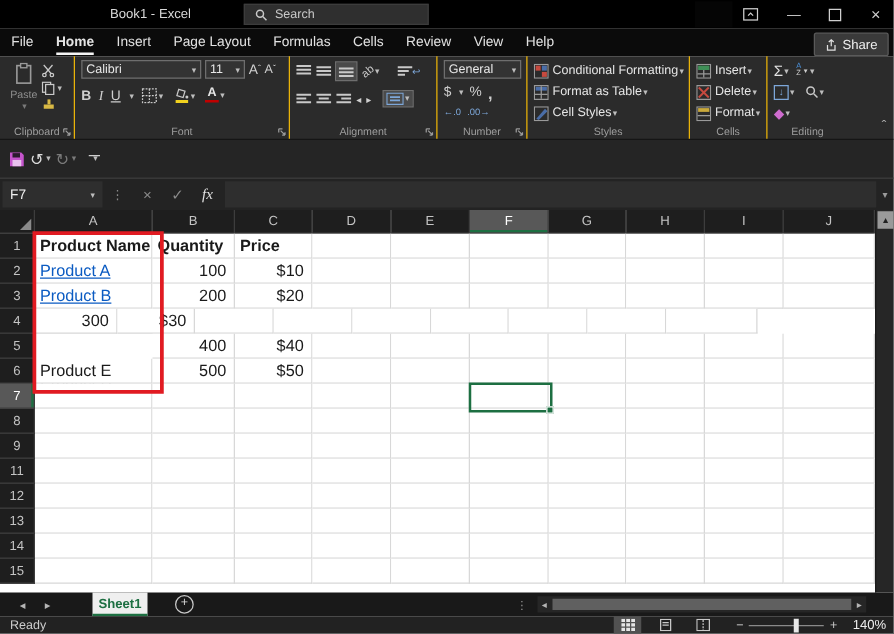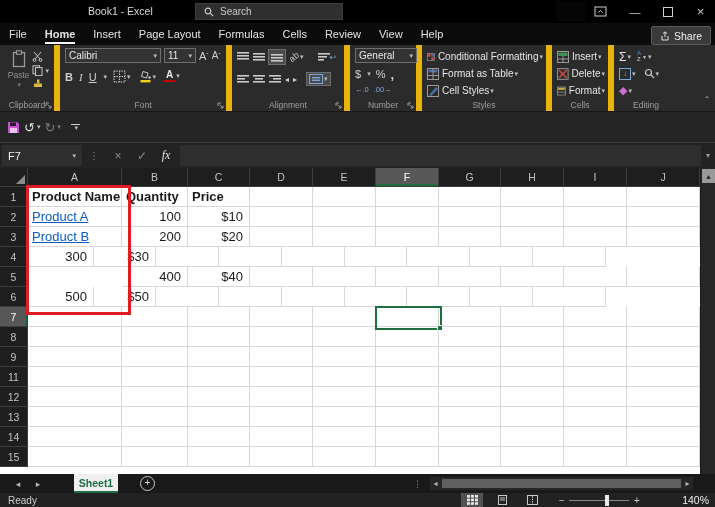--- a/index.html
+++ b/index.html
@@ -26,21 +26,21 @@
   #tabrow{left:0;top:23px;width:715px;height:22px;background:#0b0b0b;display:flex;align-items:center;}
   .rtab{font-size:11px;color:#e3e3e3;padding:4px 9px 5px 9px;position:relative;}
   .rtab.active{font-weight:bold;}
   .rtab.active:after{content:"";position:absolute;left:9px;right:9px;bottom:1px;border-bottom:2px solid #f5f5f5;}
   #share-btn{position:absolute;right:4px;top:3px;height:17px;background:#3a3a3a;border:1px solid #5a5a5a;border-radius:2px;
      display:flex;align-items:center;gap:4px;padding:0 8px;font-size:10.5px;color:#f0f0f0;}
 
   
   #ribbon{left:0;top:45px;width:715px;height:67px;background:#2b2b2b;border-bottom:1px solid #151515;
      display:flex;box-sizing:border-box;}
-  .grp{position:relative;border-right:6px solid #eab308;box-sizing:border-box;padding:3px 3px 0 5px;flex:none;}
+  .grp{position:relative;border-right:1px solid #eab308;box-sizing:border-box;padding:3px 3px 0 5px;flex:none;}
   .grp-label{position:absolute;bottom:1px;left:0;right:0;text-align:center;font-size:8.5px;color:#9e9e9e;}
   .launcher{position:absolute;right:2px;bottom:2px;}
   .dd{font-size:7px;color:#bdbdbd;margin-left:1px;}
   .mini{display:inline-flex;align-items:center;justify-content:center;color:#cfcfcf;}
   .combo{background:#333;border:1px solid #6e6e6e;height:15px;display:flex;align-items:center;
      font-size:10px;color:#e8e8e8;padding:0 3px;box-sizing:border-box;justify-content:space-between;}
   .riconbtn{display:inline-flex;align-items:center;margin-right:2px;}
   .barsvg rect{fill:#c9c9c9;}
   .hl-box{background:#4a4a4a;outline:1px solid #6e6e6e;}
   .srow{display:flex;align-items:center;height:17px;}
@@ -101,21 +101,21 @@
 
   
   #statusbar{left:0;top:493px;width:715px;height:14px;background:#222;display:flex;align-items:center;box-sizing:border-box;font-size:10px;color:#cdcdcd;}
   #status-text{margin-left:8px;}
   .viewbtn{width:22px;height:14px;display:flex;align-items:center;justify-content:center;}
   .viewbtn.sel{background:#515151;}
   #zoom-out{margin-left:12px;width:14px;text-align:center;}
   #zoom-track{width:60px;height:1px;background:#8a8a8a;position:relative;}
   #zoom-thumb{position:absolute;left:36px;top:-5px;width:4px;height:11px;background:#e8e8e8;}
   #zoom-in{width:16px;text-align:center;}
-  #zoom-pct{width:34px;text-align:right;margin-right:6px;color:#ededed;font-size:10.5px;margin-left:30px;}
+  #zoom-pct{width:34px;text-align:right;margin-right:6px;color:#ededed;font-size:10.5px;}
 </style>
 </head>
 <body>
 
 <div id="app">
 
   <div id="titlebar" class="abs">
     <span id="win-title" class="abs">Book1 - Excel</span>
     <div id="search-pill" class="abs">
       <svg width="10" height="10" viewBox="0 0 10 10">
@@ -568,20 +568,21 @@
           <div class="g-cell" style="width: 63px; height: 20px;"></div>
           <div class="g-cell" style="width: 63px; height: 20px;"></div>
           <div class="g-cell" style="width: 63px; height: 20px;"></div>
           <div class="g-cell" style="width: 62px; height: 20px;"></div>
           <div class="g-cell" style="width: 63px; height: 20px;"></div>
           <div class="g-cell" style="width: 63px; height: 20px;"></div>
           <div class="g-cell" style="width: 73px; height: 20px;"></div>
         </div>
         <div class="g-row" style="height: 20px;">
           <div class="g-rowhdr" style="width: 28px; height: 20px;">6</div>
+          <div class="g-cell left" style="width: 94px; height: 20px;">Product E</div>
           <div class="g-cell num" style="width: 66px; height: 20px;">500</div>
           <div class="g-cell num" style="width: 62px; height: 20px;">$50</div>
           <div class="g-cell" style="width: 63px; height: 20px;"></div>
           <div class="g-cell" style="width: 63px; height: 20px;"></div>
           <div class="g-cell" style="width: 63px; height: 20px;"></div>
           <div class="g-cell" style="width: 62px; height: 20px;"></div>
           <div class="g-cell" style="width: 63px; height: 20px;"></div>
           <div class="g-cell" style="width: 63px; height: 20px;"></div>
           <div class="g-cell" style="width: 73px; height: 20px;"></div>
         </div>

